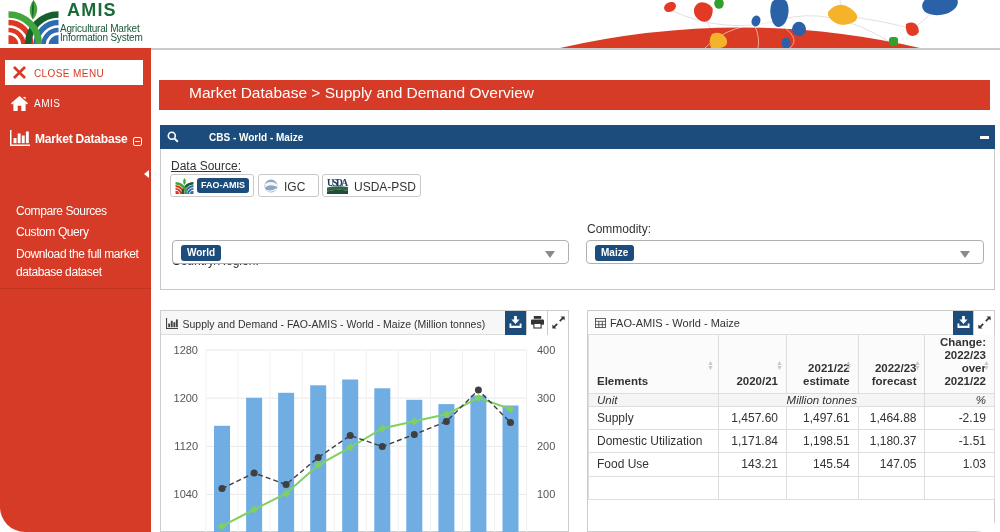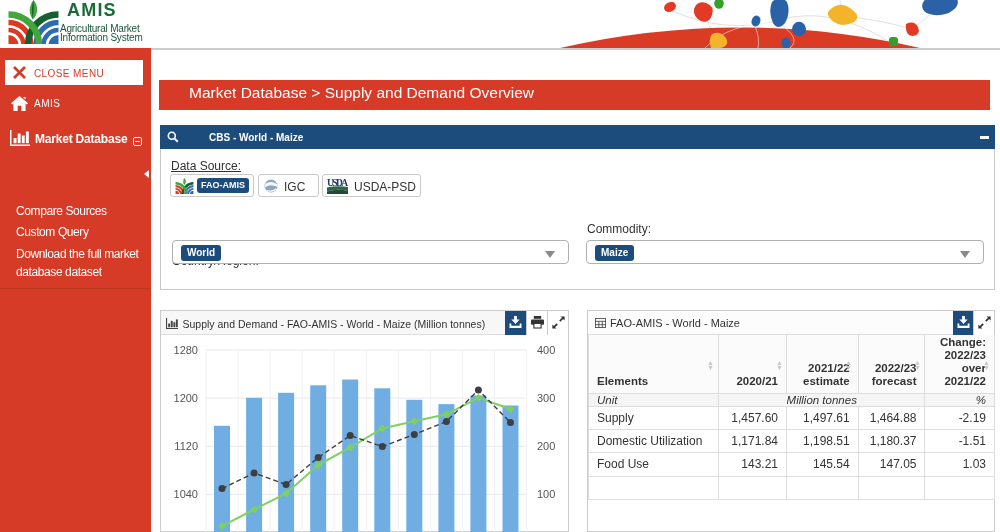--- a/index.html
+++ b/index.html
@@ -1,18 +1,18 @@
 <!DOCTYPE html>
 <html><head>
 <meta charset="utf-8">
 <style>
 * { margin:0; padding:0; box-sizing:border-box; }
 html,body { width:1000px; height:532px; }
 body { font-family:"Liberation Sans", sans-serif; background:#fff; }
-.page { position:relative; width:1000px; height:532px; overflow:hidden; background:#fff; }
+.page { position:relative; width:1000px; height:532px; overflow:hidden; background:#fff;border-radius:25px; }
 .abs { position:absolute; }
 
 
 .hdr-line { position:absolute; left:151px; top:48px; right:0; height:2px; background:#cbcbcb; }
 .amis-word { position:absolute; left:67px; top:0px; font-size:18px; font-weight:bold; color:#1b6b38; letter-spacing:1.2px; }
 .amis-sub { position:absolute; left:60px; top:24px; font-size:10px; line-height:9.3px; color:#19573a; letter-spacing:-0.2px; }
 
 
 .sidebar { position:absolute; left:0; top:48px; width:151px; height:484px; background:#d53b27; color:#fff; }
 .closebox { position:absolute; left:5px; top:12px; width:138px; height:25px; background:#fff; }

